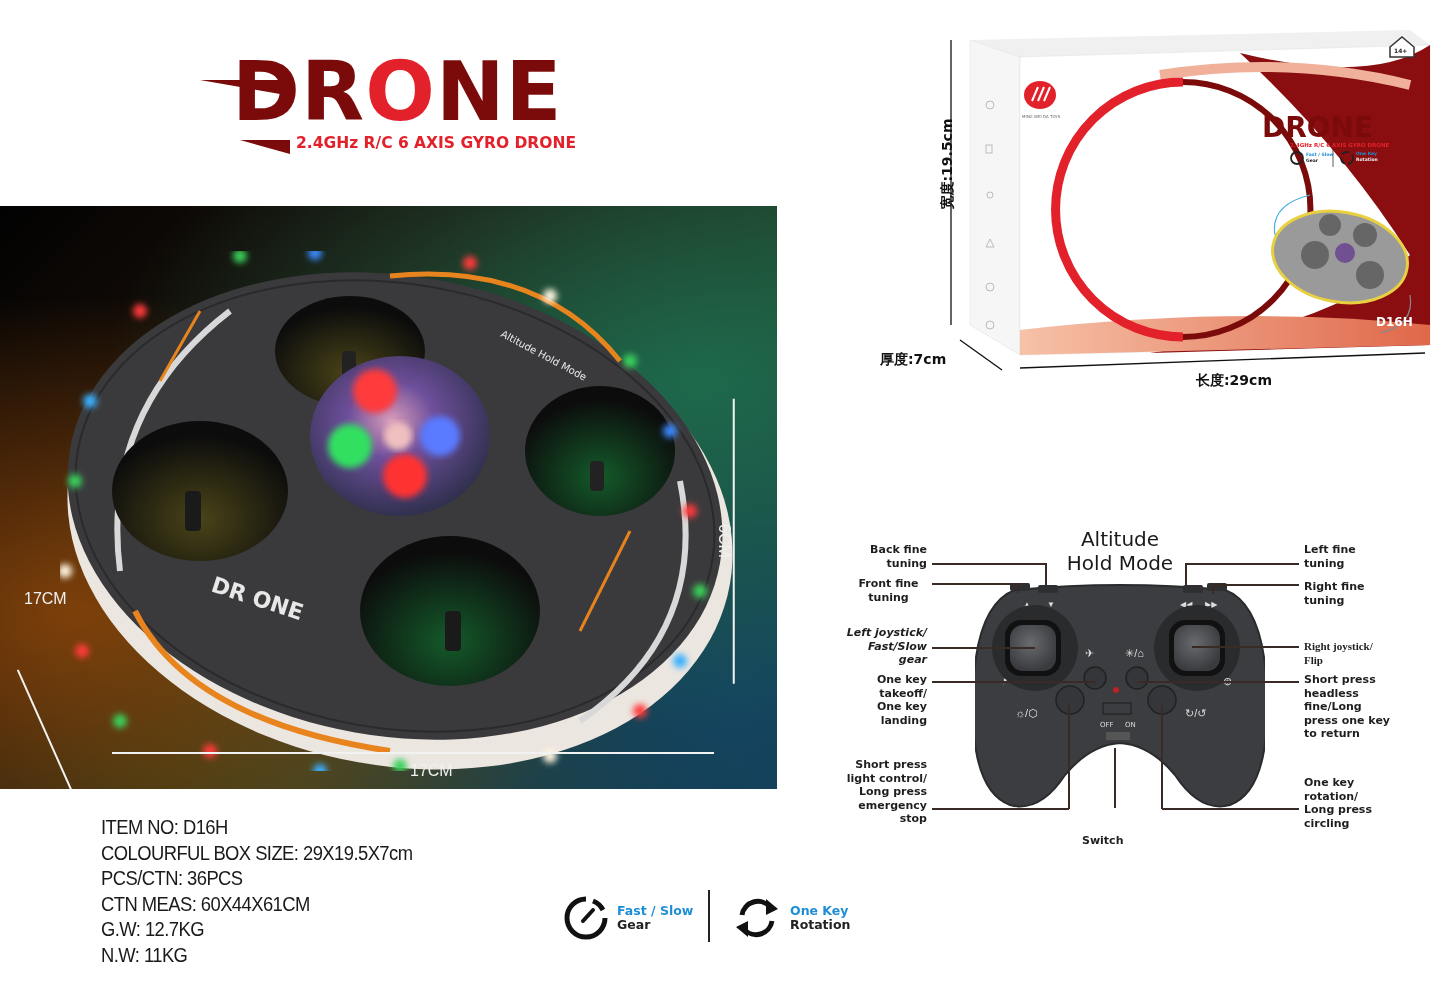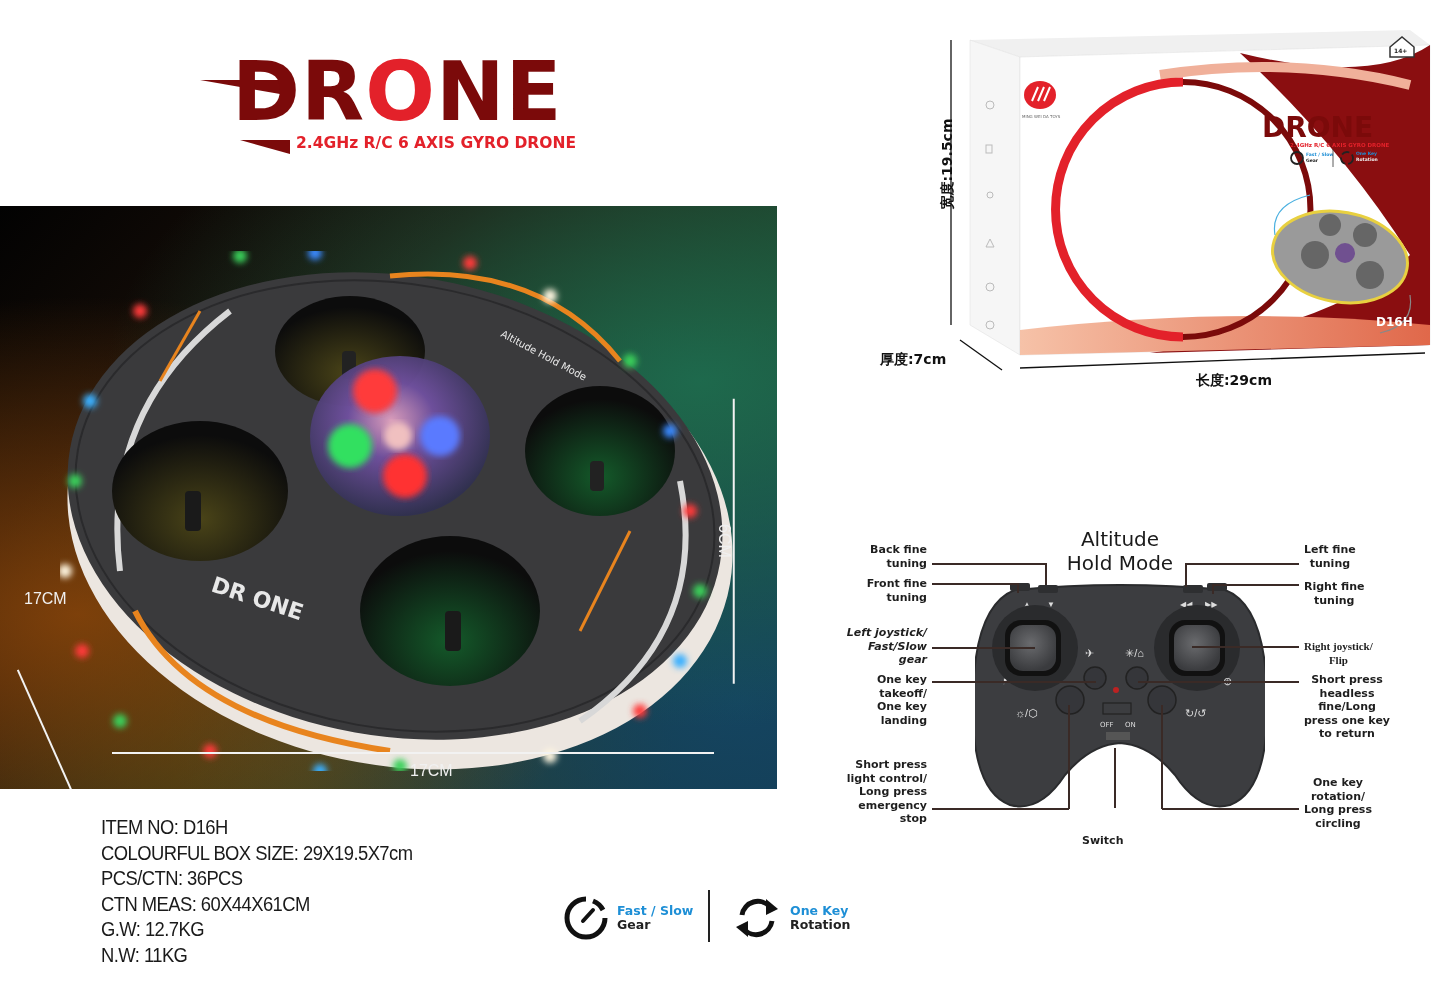--- a/index.html
+++ b/index.html
@@ -28,21 +28,21 @@
   .drone-svg { position: absolute; left: 60px; top: 45px; }
 
   
   .box { position: absolute; left: 940px; top: 25px; width: 500px; height: 350px; }
   .box-label { position: absolute; font-family: "DejaVu Sans", sans-serif; font-weight: bold; font-size: 14px; color: #111; white-space: nowrap; }
 
   
   .ctrl-title { position: absolute; left: 1060px; top: 527px; width: 120px; text-align: center; font-family: "DejaVu Sans", sans-serif; font-size: 20px; line-height: 24px; color: #1a1a1a; }
   .callout { position: absolute; font-family: "DejaVu Sans", sans-serif; font-weight: bold; font-size: 11px; line-height: 13.5px; color: #1e1e1e; }
   .callout.left { text-align: right; }
-  .callout.right { text-align: center; }
+  .callout.right { text-align: left; }
   .lead { position: absolute; background: #3a2a26; }
 
   
   .specs { position: absolute; left: 101px; top: 815px; font-family: "Liberation Sans", sans-serif; font-size: 20px; line-height: 25.5px; color: #1a1a1a; letter-spacing: -0.6px; transform: scaleX(0.92); transform-origin: 0 0; }
   .specs .row { white-space: nowrap; }
 
   
   .feature { position: absolute; display: flex; align-items: center; }
   .feature .ftxt { margin-left: 8px; font-family: "DejaVu Sans", sans-serif; font-weight: bold; font-size: 12.5px; line-height: 14px; }
   .feature .ftxt .blue { color: #1e8fd6; }
@@ -260,21 +260,21 @@
   <rect x="128" y="128" width="28" height="11" fill="none" stroke="#222" stroke-width="1.2"></rect>
   <text x="125" y="152" fill="#ddd" font-size="7" font-family="DejaVu Sans, sans-serif">OFF</text>
   <text x="150" y="152" fill="#ddd" font-size="7" font-family="DejaVu Sans, sans-serif">ON</text>
   <rect x="131" y="157" width="24" height="8" fill="#555"></rect>
 </svg>
 
 <div class="callout left" style="left:850px; top:543px; width:77px;">
   <div>Back fine</div>
     <div>tuning</div>
 </div>
-<div class="callout left" style="left:850px; top:577px; width:77px;">
+<div class="callout left" style="left:850px; top:577px; width:77px;text-align:center;">
   <div>Front fine</div>
     <div>tuning</div>
 </div>
 <div class="callout left" style="left:820px; top:626px; width:107px;font-style:italic;">
   <div>Left joystick/</div>
     <div>Fast/Slow</div>
     <div>gear</div>
 </div>
 <div class="callout left" style="left:850px; top:673px; width:77px;">
   <div>One key</div>

